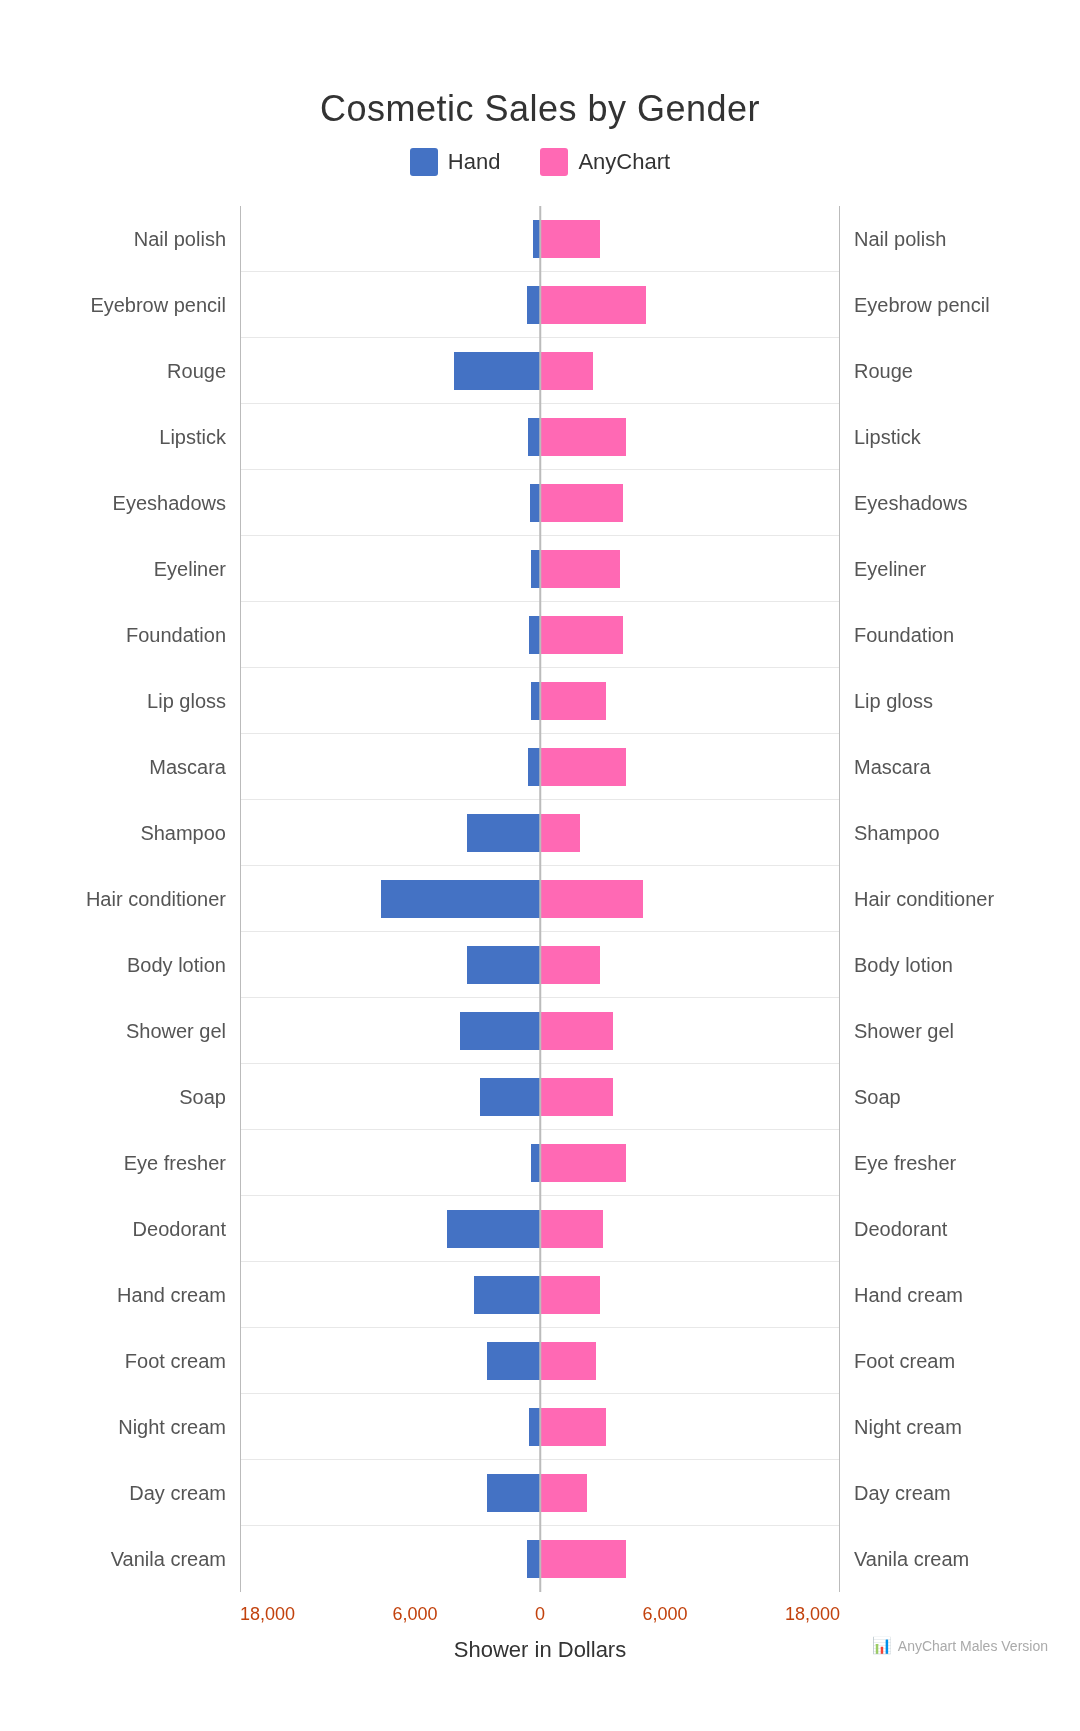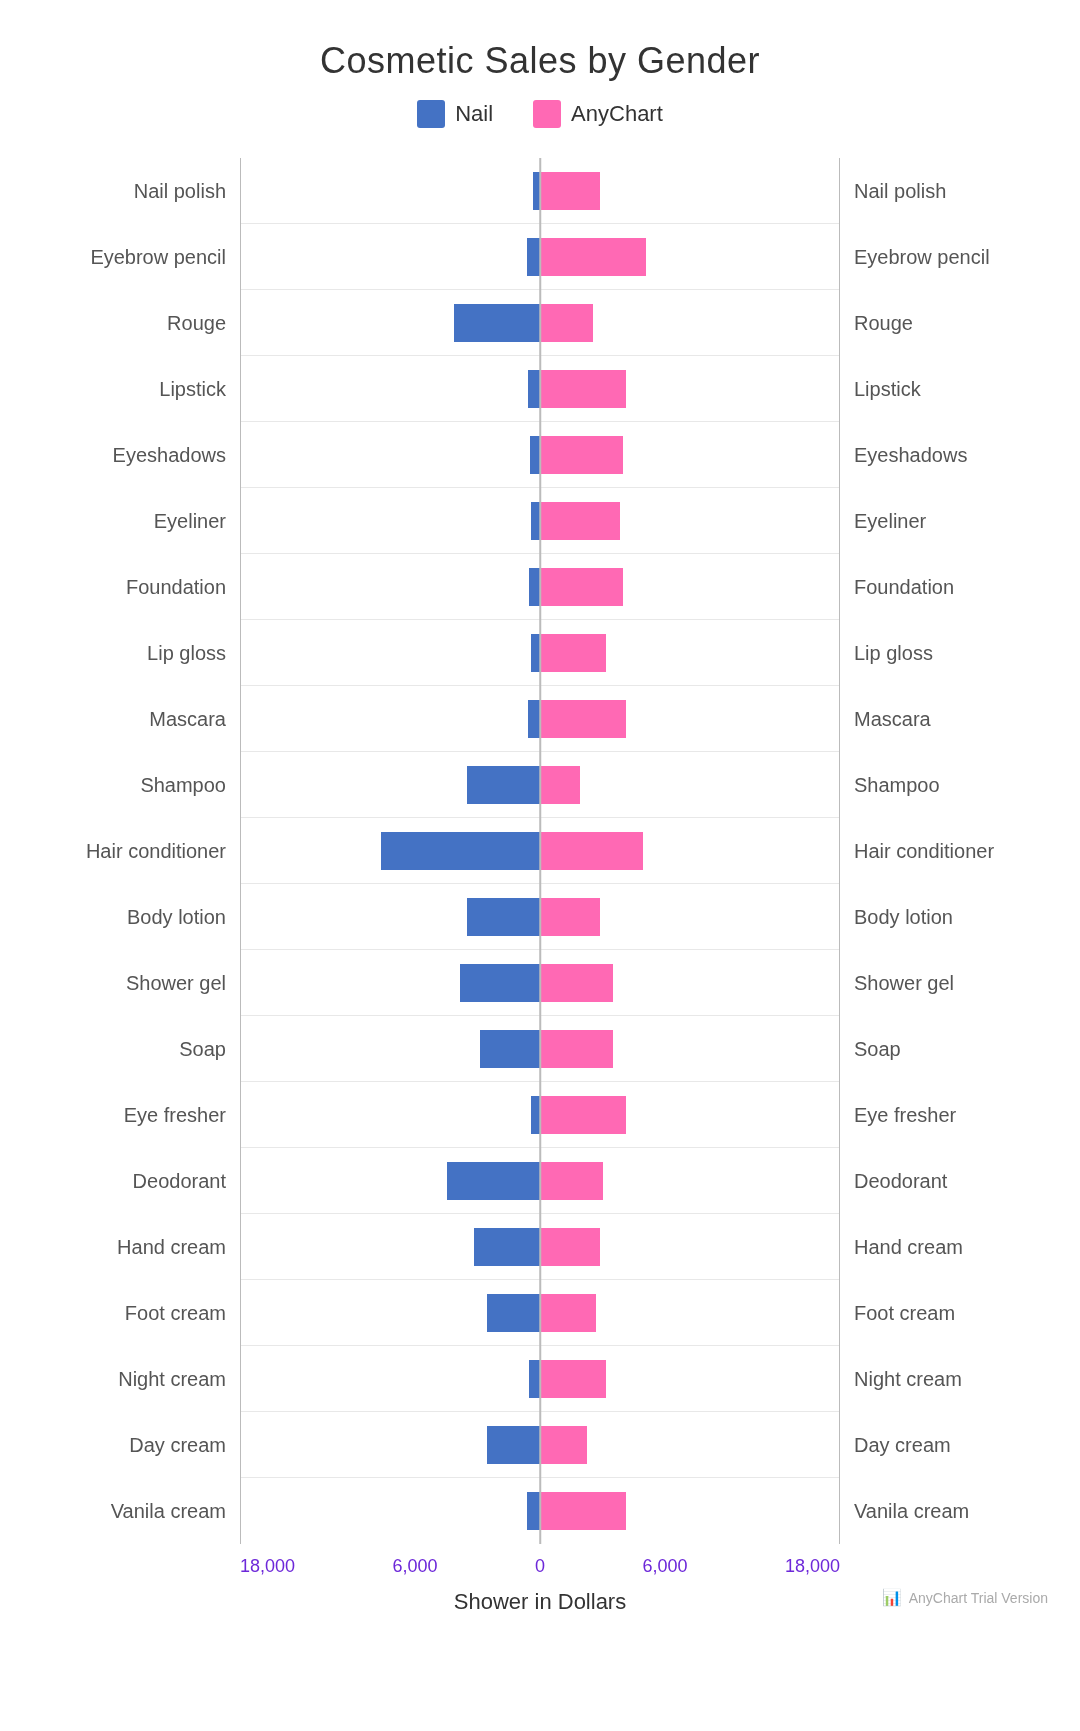--- a/index.html
+++ b/index.html
@@ -12,20 +12,21 @@
       flex-direction: column;
       align-items: center;
       padding: 40px 20px 60px;
     }
     .chart-title {
       font-size: 36px;
       font-weight: 400;
       color: #333;
       margin-bottom: 18px;
       letter-spacing: 0.5px;
+      margin-top: 48px;
     }
     .legend {
       display: flex;
       gap: 40px;
       margin-bottom: 30px;
       align-items: center;
     }
     .legend-item {
       display: flex;
       align-items: center;
@@ -139,21 +140,21 @@
       flex: 1;
       display: flex;
       flex-direction: column;
       align-items: center;
     }
     .x-ticks {
       width: 100%;
       display: flex;
       justify-content: space-between;
       font-size: 18px;
-      color: #6d28d9;
+      color: #c2410c;
       padding: 4px 0;
     }
     .x-label {
       font-size: 22px;
       color: #333;
       margin-top: 8px;
       font-weight: 500;
     }
     .anychart-watermark {
       position: absolute;
@@ -174,21 +175,21 @@
     }
   </style>
 </head>
 <body>
 
 <h1 class="chart-title">Cosmetic Sales by Gender</h1>
 
 <div class="legend">
   <div class="legend-item">
     <div class="legend-swatch" style="background:#4472C4;"></div>
-    <span>Nail</span>
+    <span>Hand</span>
   </div>
   <div class="legend-item">
     <div class="legend-swatch" style="background:#FF69B4;"></div>
     <span>AnyChart</span>
   </div>
 </div>
 
 <div class="wrapper">
   <div class="chart-container">
     <div class="chart-area">
@@ -378,15 +379,15 @@
           <span>6,000</span>
           <span>18,000</span>
         </div>
         <div class="x-label">Shower in Dollars</div>
       </div>
       <div class="x-axis-right"></div>
     </div>
   </div>
   <div class="anychart-watermark">
     <span class="watermark-icon">📊</span>
-    <span>AnyChart Trial Version</span>
+    <span>AnyChart Males Version</span>
   </div>
 </div>
 
 </body></html>

